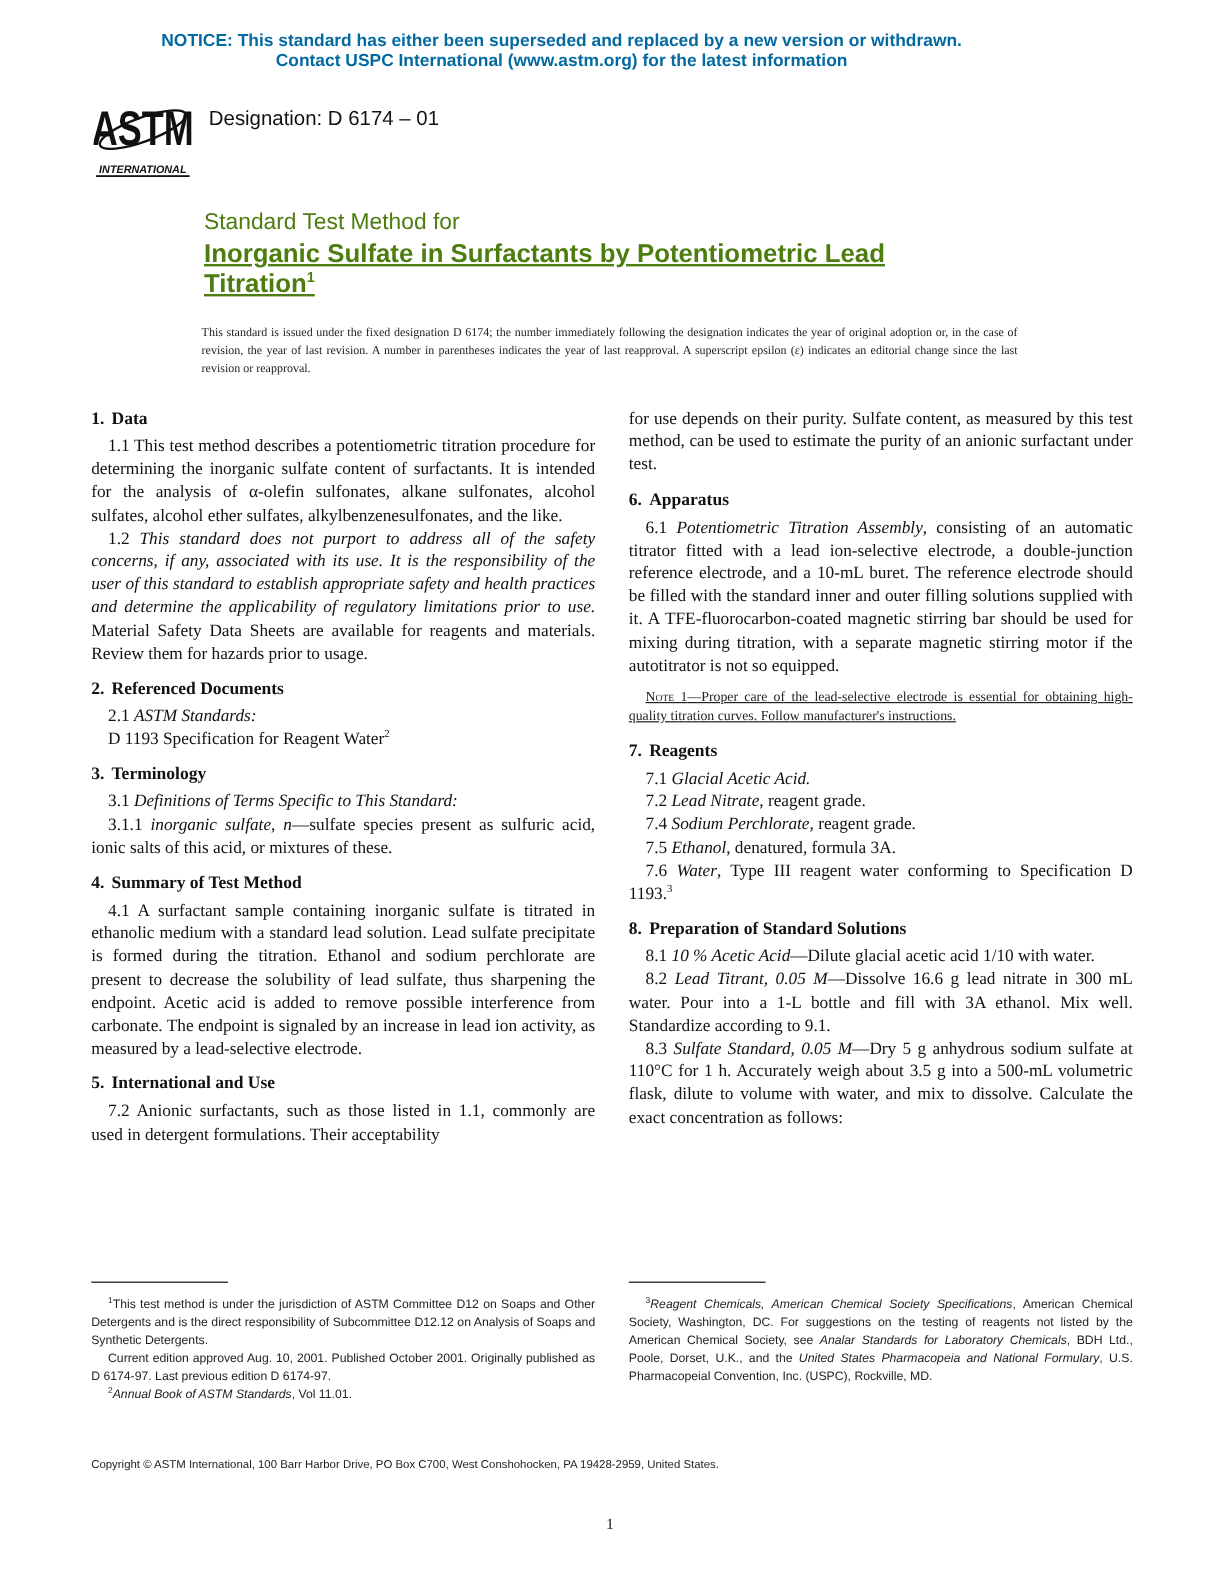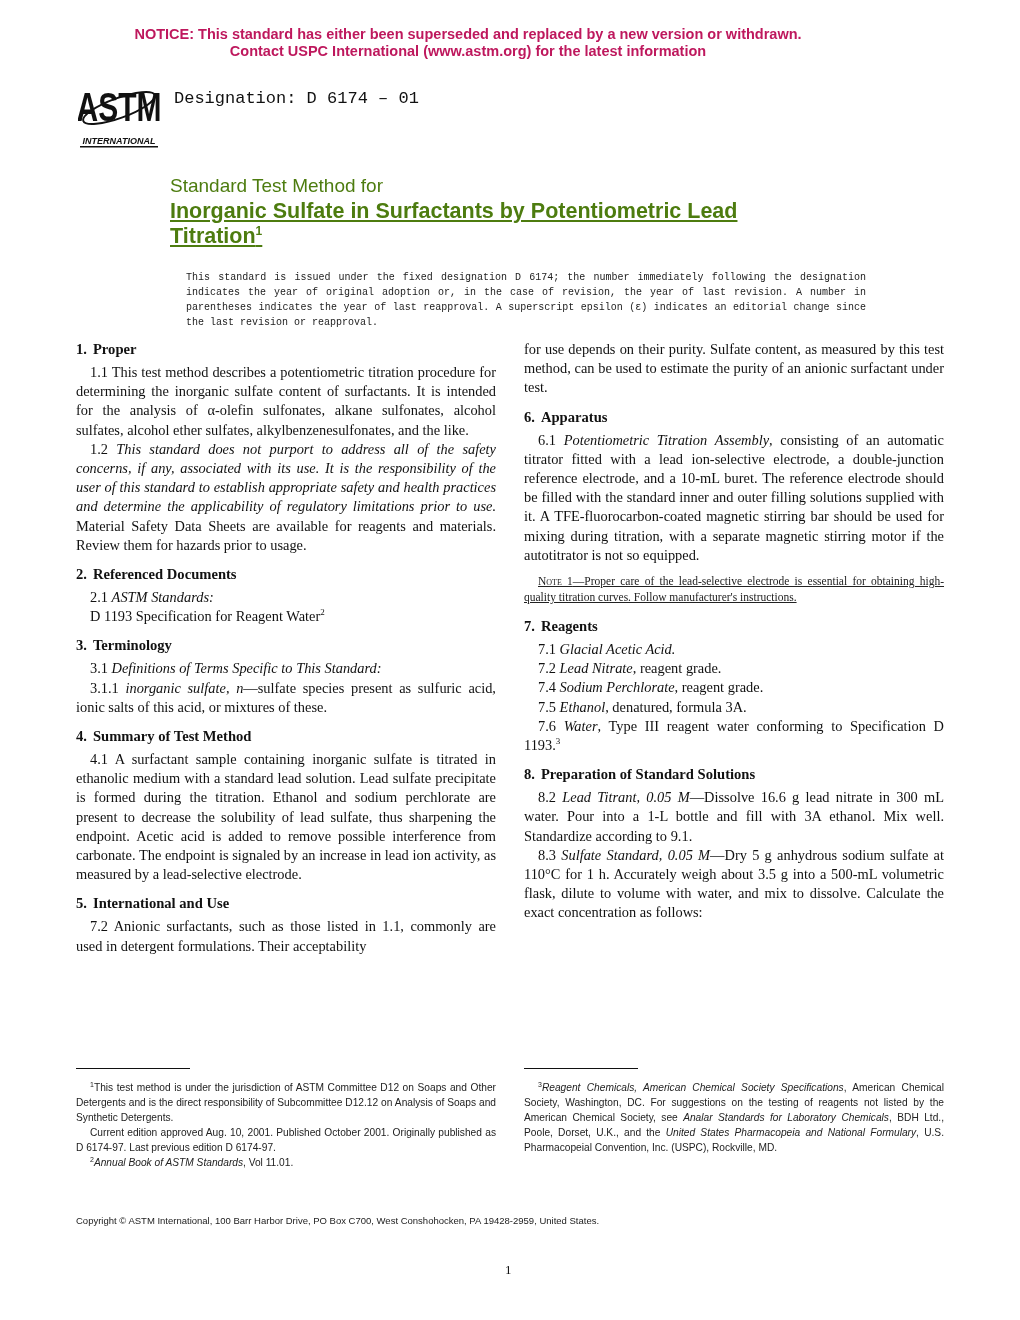--- a/index.html
+++ b/index.html
@@ -1,24 +1,24 @@
 <!DOCTYPE html>
 <html><head>
 <meta charset="utf-8">
 <style>
   html, body { margin: 0; padding: 0; background: #ffffff; }
   body { width: 1020px; height: 1320px; position: relative; overflow: hidden; color: #111; font-family: "Liberation Serif", serif; }
-  .notice { position: absolute; top: 26px; left: 0; width: 936px; text-align: center; color: #be185d; font-family: "Liberation Sans", sans-serif; font-weight: bold; font-size: 14.5px; line-height: 17px; }
+  .notice { position: absolute; top: 26px; left: 0; width: 936px; text-align: center; color: #0369a1; font-family: "Liberation Sans", sans-serif; font-weight: bold; font-size: 14.5px; line-height: 17px; }
   .logo { position: absolute; left: 78px; top: 78px; width: 82px; height: 70px; }
-  .designation { position: absolute; left: 174px; top: 89px; font-family: Liberation Mono, monospace; font-size: 17px; color: #111; }
+  .designation { position: absolute; left: 174px; top: 89px; font-family: Liberation Sans, sans-serif; font-size: 17px; color: #111; }
   .title-block { position: absolute; left: 170px; top: 175px; font-family: "Liberation Sans", sans-serif; color: #4d7c0f; }
   .title-line1 { font-size: 19px; line-height: 22px; }
   .title-line2 { font-size: 21.5px; font-weight: bold; line-height: 25px; margin-top: 2px; text-decoration: underline; }
   .title-line2 sup { font-size: 12px; }
-  .issued { position: absolute; left: 186px; top: 270px; width: 680px; font-family: Liberation Mono, monospace; font-size: 10px; line-height: 15px; color: #222; text-align: justify; }
+  .issued { position: absolute; left: 168px; top: 270px; width: 680px; font-family: Liberation Serif, serif; font-size: 10px; line-height: 15px; color: #222; text-align: justify; }
   .col { position: absolute; width: 420px; font-size: 14.4px; line-height: 19.2px; text-align: justify; }
   .col.left { left: 76px; top: 340px; }
   .col.right { left: 524px; top: 340px; }
   h2 { font-size: 14.6px; font-weight: bold; margin: 0 0 4px 0; line-height: 19px; }
   h2 .num { margin-right: 6px; }
   p { margin: 0; text-indent: 14px; }
   p.noindent { text-indent: 0; }
   .sec { margin-bottom: 10px; }
   i { font-style: italic; }
   .note { font-size: 11.5px; line-height: 16px; margin: 8px 0 12px 0; text-indent: 14px; color: #222; text-decoration: underline; }
@@ -55,21 +55,21 @@
   <div class="title-line2">
     <span>Inorganic Sulfate in Surfactants by Potentiometric Lead</span><br>
     <span>Titration</span><sup>1</sup>
   </div>
 </div>
 
 <div class="issued">This standard is issued under the fixed designation D 6174; the number immediately following the designation indicates the year of original adoption or, in the case of revision, the year of last revision. A number in parentheses indicates the year of last reapproval. A superscript epsilon (ε) indicates an editorial change since the last revision or reapproval.</div>
 
 <div class="col left">
   <div class="sec">
-    <h2><span class="num">1.</span><span>Proper</span></h2>
+    <h2><span class="num">1.</span><span>Data</span></h2>
     <p>1.1 This test method describes a potentiometric titration procedure for determining the inorganic sulfate content of surfactants. It is intended for the analysis of α-olefin sulfonates, alkane sulfonates, alcohol sulfates, alcohol ether sulfates, alkylbenzenesulfonates, and the like.</p>
     <p><span>1.2 </span><i>This standard does not purport to address all of the safety concerns, if any, associated with its use. It is the responsibility of the user of this standard to establish appropriate safety and health practices and determine the applicability of regulatory limitations prior to use.</i><span> Material Safety Data Sheets are available for reagents and materials. Review them for hazards prior to usage.</span></p>
   </div>
 
   <div class="sec">
     <h2><span class="num">2.</span><span>Referenced Documents</span></h2>
     <p><span>2.1 </span><i>ASTM Standards:</i></p>
     <p><span>D 1193  Specification for Reagent Water</span><sup>2</sup></p>
   </div>
 
@@ -105,20 +105,21 @@
     <h2><span class="num">7.</span><span>Reagents</span></h2>
     <p><span>7.1 </span><i>Glacial Acetic Acid.</i><span></span></p>
     <p><span>7.2 </span><i>Lead Nitrate</i><span>, reagent grade.</span></p>
     <p><span>7.4 </span><i>Sodium Perchlorate</i><span>, reagent grade.</span></p>
     <p><span>7.5 </span><i>Ethanol</i><span>, denatured, formula 3A.</span></p>
     <p><span>7.6 </span><i>Water</i><span>, Type III reagent water conforming to Specification D 1193.</span><sup>3</sup></p>
   </div>
 
   <div class="sec">
     <h2><span class="num">8.</span><span>Preparation of Standard Solutions</span></h2>
+    <p><span>8.1 </span><i>10 % Acetic Acid</i><span>—Dilute glacial acetic acid 1/10 with water.</span></p>
     <p><span>8.2 </span><i>Lead Titrant, 0.05 M</i><span>—Dissolve 16.6 g lead nitrate in 300 mL water. Pour into a 1-L bottle and fill with 3A ethanol. Mix well. Standardize according to 9.1.</span></p>
     <p><span>8.3 </span><i>Sulfate Standard, 0.05 M</i><span>—Dry 5 g anhydrous sodium sulfate at 110°C for 1 h. Accurately weigh about 3.5 g into a 500-mL volumetric flask, dilute to volume with water, and mix to dissolve. Calculate the exact concentration as follows:</span></p>
   </div>
 </div>
 
 <div class="fn-rule" style="left:76px"></div>
 <div class="fn" style="left:76px; top:1080px">
   <p><sup>1</sup><span>This test method is under the jurisdiction of ASTM Committee D12 on Soaps and Other Detergents and is the direct responsibility of Subcommittee D12.12 on Analysis of Soaps and Synthetic Detergents.</span></p>
   <p>Current edition approved Aug. 10, 2001. Published October 2001. Originally published as D 6174-97. Last previous edition D 6174-97.</p>
   <p><sup>2</sup><i>Annual Book of ASTM Standards</i><span>, Vol 11.01.</span></p>

